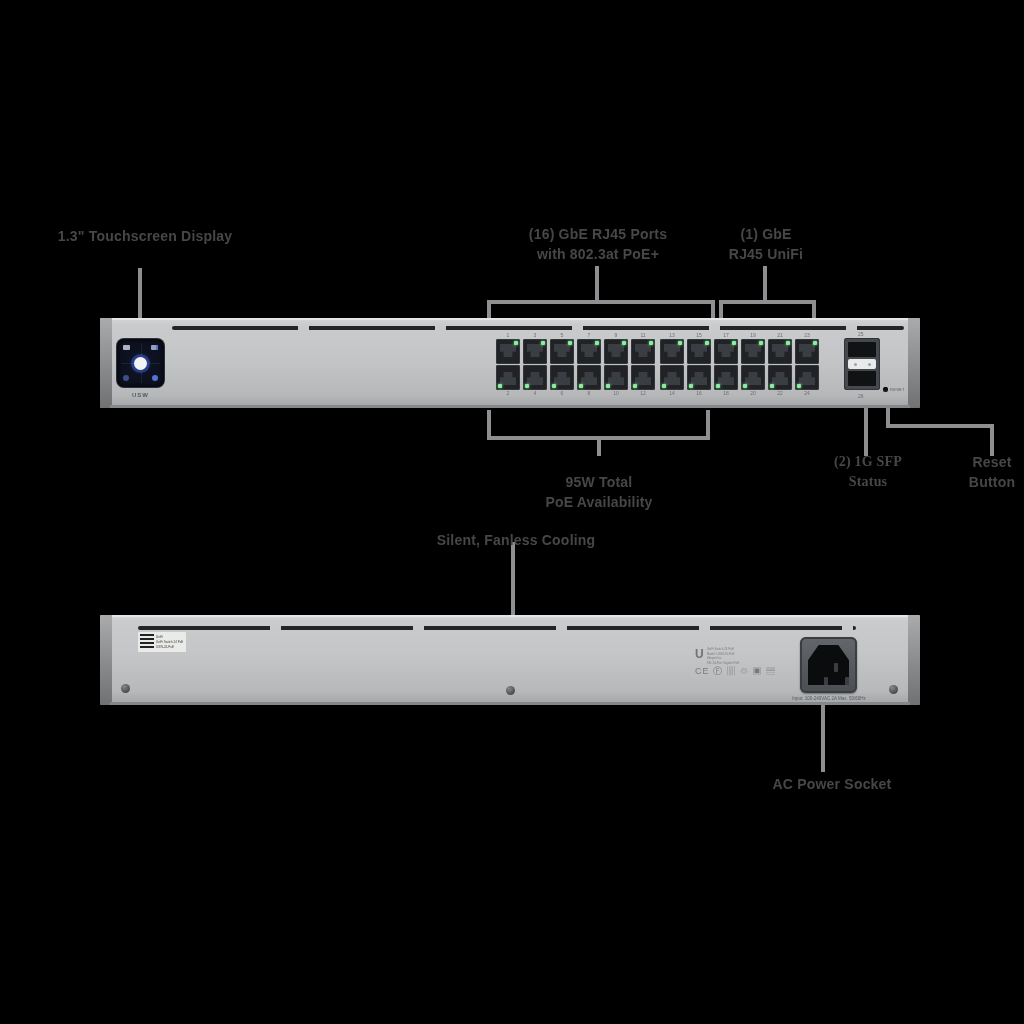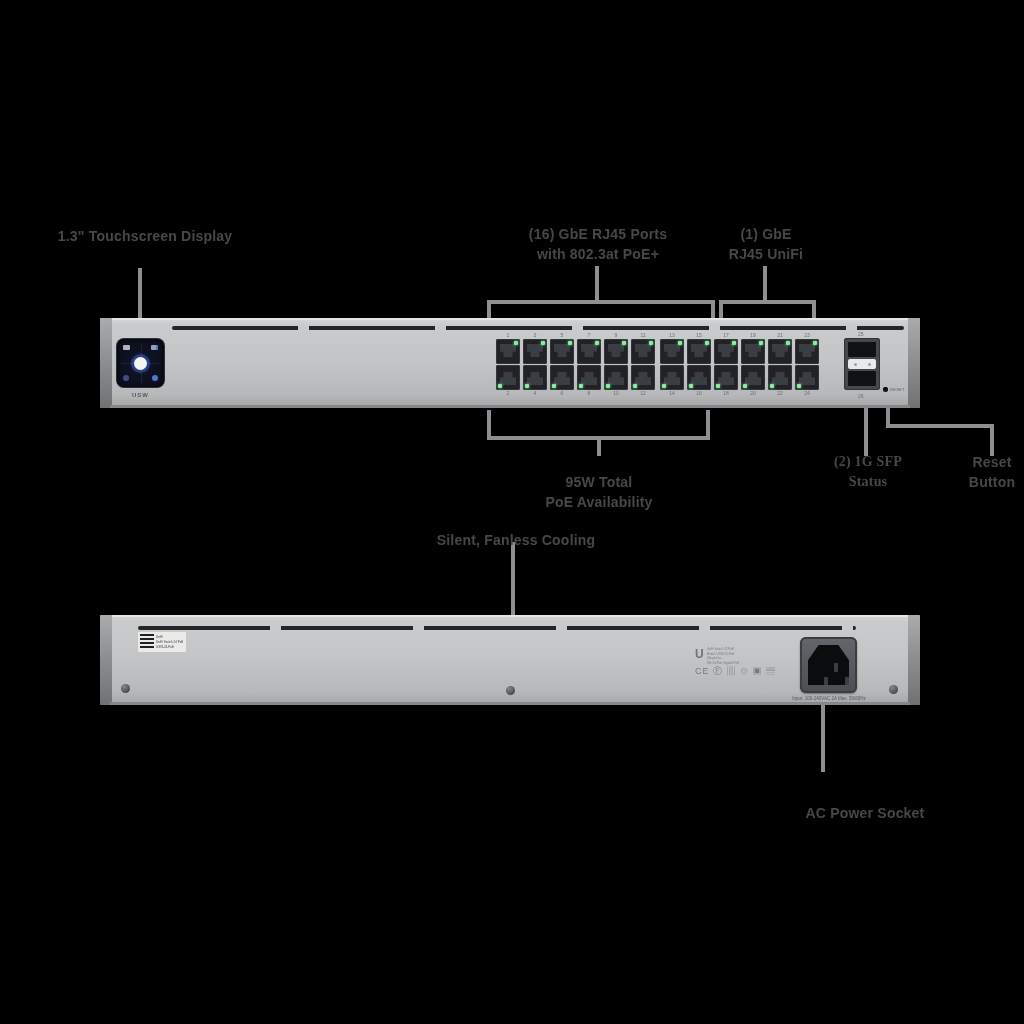--- a/index.html
+++ b/index.html
@@ -296,21 +296,21 @@
     <div>(2) 1G SFP</div>
     <div>Status</div>
   </div>
   <div class="callout-label" style="left:992px;top:452px;">
     <div>Reset</div>
     <div>Button</div>
   </div>
   <div class="callout-label" style="left:516px;top:518px;margin-top:12px;">
     <div>Silent, Fanless Cooling</div>
   </div>
-  <div class="callout-label" style="left:832px;top:803px;margin-left:33px;">
+  <div class="callout-label" style="left:832px;top:774px;">
     <div>AC Power Socket</div>
   </div>
 
   <div class="chassis" style="left:100px;top:615px;">
     <div class="vents back"></div>
     <div class="sticker">
       <div class="qr"></div>
       <div class="lines">
         <span>UniFi</span>
         <span>UniFi Switch 24 PoE</span>

